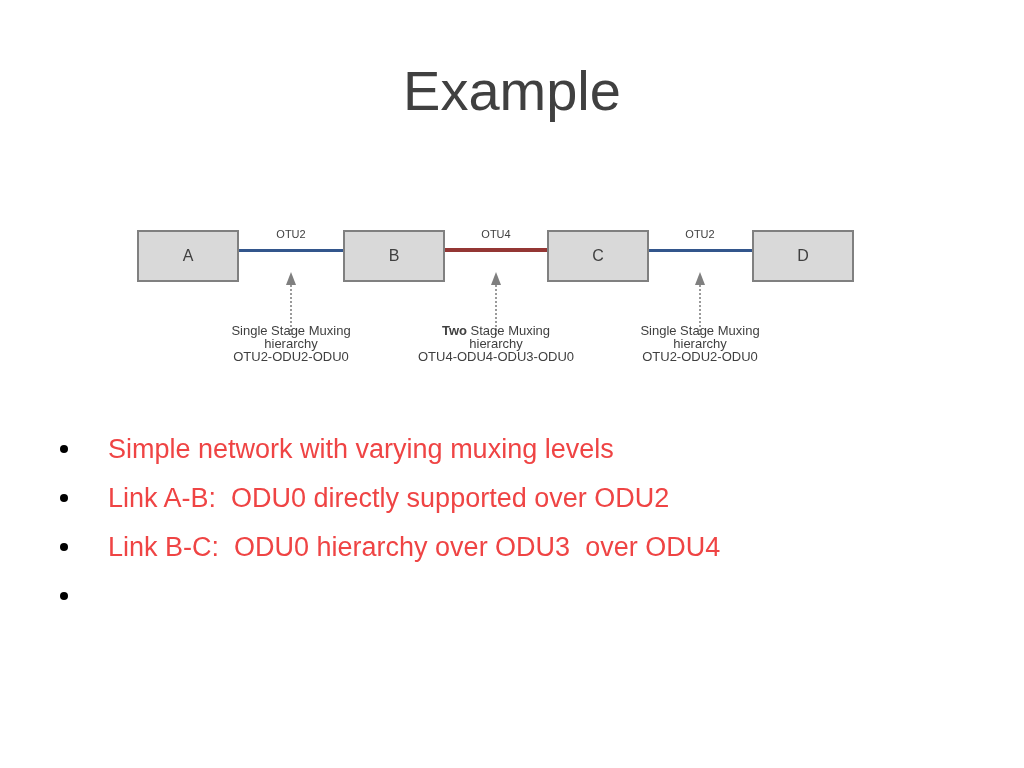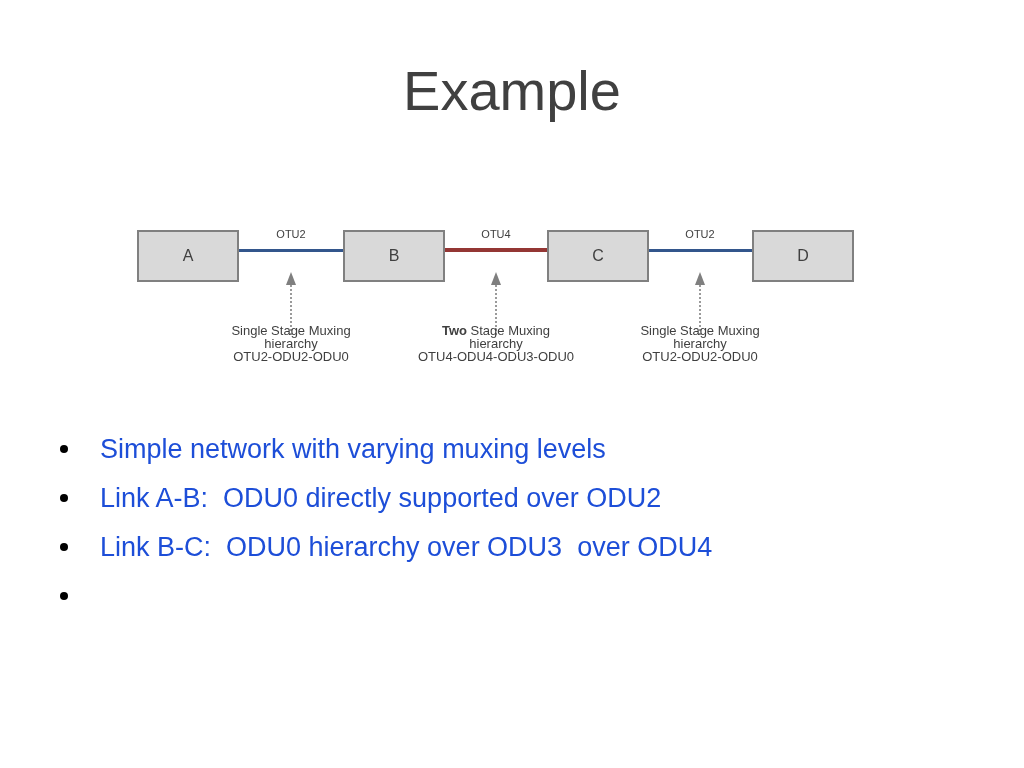--- a/index.html
+++ b/index.html
@@ -112,24 +112,24 @@
   }
   .bullet-dot {
     flex: 0 0 auto;
     width: 8px;
     height: 8px;
     border-radius: 50%;
     background: #000000;
     margin-top: 11px;
   }
   .bullet-text {
-    margin-left: 32px;
+    margin-left: 40px;
     font-size: 27px;
     line-height: 30px;
-    color: #1d4ed8;
+    color: #ef4444;
     white-space: pre-wrap;
   }
 </style>
 </head>
 <body>
 
 <div class="slide">
 
   <div class="slide-title">Example</div>
 

